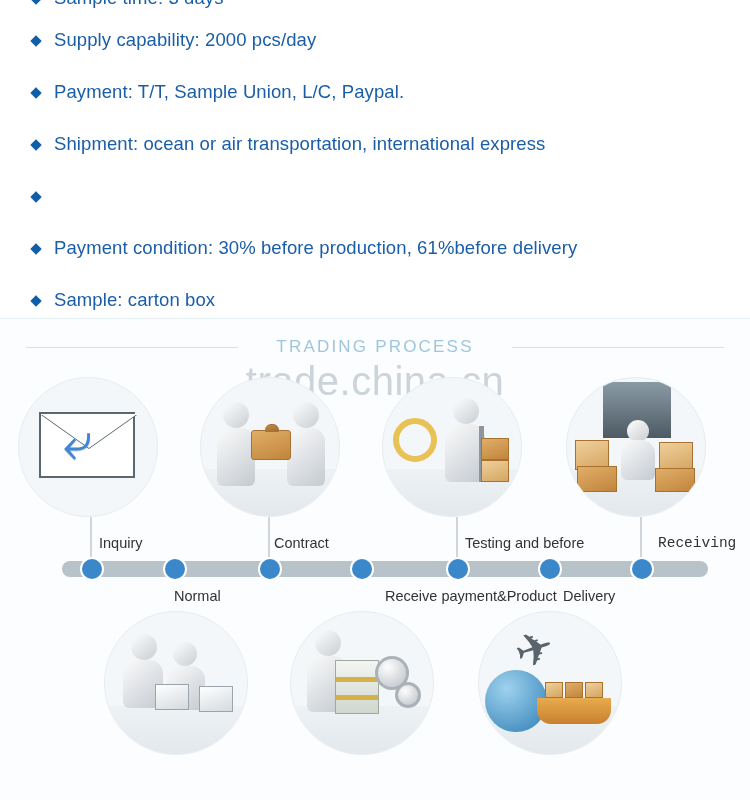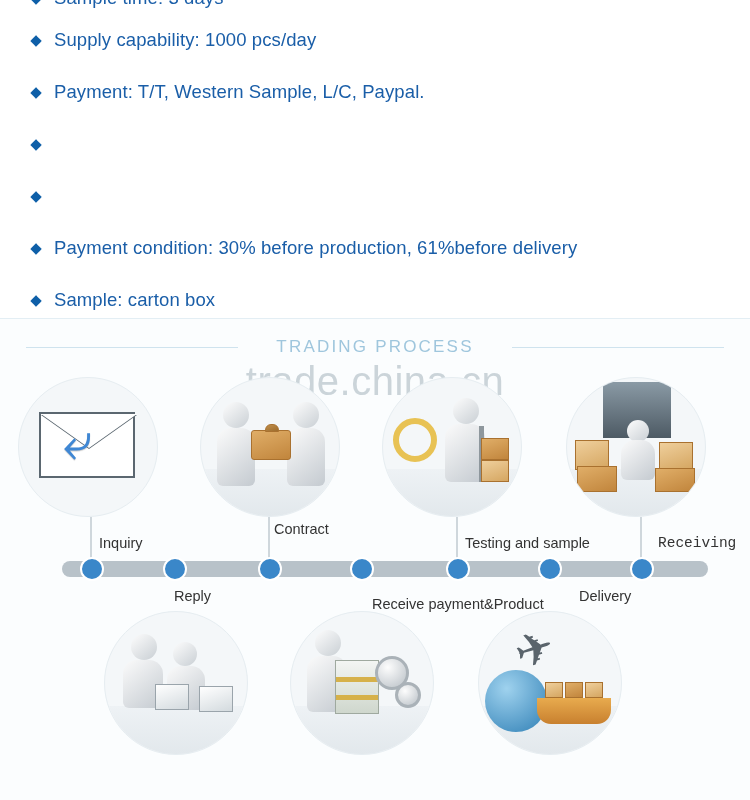--- a/index.html
+++ b/index.html
@@ -271,30 +271,31 @@
 
   <div class="bullets">
 
     <div class="bullet-row clipped">
       <span class="diamond">◆</span>
       <span class="bullet-text">Sample time: 3 days</span>
     </div>
 
     <div class="bullet-row">
       <span class="diamond">◆</span>
-      <span class="bullet-text">Supply capability: 1000 pcs/day</span>
-    </div>
-
-    <div class="bullet-row">
-      <span class="diamond">◆</span>
-      <span class="bullet-text">Payment: T/T, Western Sample, L/C,  Paypal.</span>
-    </div>
-
-    <div class="bullet-row">
-      <span class="diamond">◆</span>
+      <span class="bullet-text">Supply capability: 2000 pcs/day</span>
+    </div>
+
+    <div class="bullet-row">
+      <span class="diamond">◆</span>
+      <span class="bullet-text">Payment: T/T, Sample Union, L/C,  Paypal.</span>
+    </div>
+
+    <div class="bullet-row">
+      <span class="diamond">◆</span>
+      <span class="bullet-text">Shipment: ocean or air transportation, international express</span>
     </div>
 
     <div class="bullet-row">
       <span class="diamond">◆</span>
     </div>
 
     <div class="bullet-row">
       <span class="diamond">◆</span>
       <span class="bullet-text">Payment condition: 30% before production, 61%before delivery</span>
     </div>
@@ -354,41 +355,41 @@
         <div class="fig" style="left:60px; top:42px; width:22px; height:22px;"></div>
         <div class="fig-body" style="left:54px; top:62px; width:34px; height:40px;"></div>
         <div class="box light" style="left:8px; top:62px; width:34px; height:30px;"></div>
         <div class="box" style="left:10px; top:88px; width:40px; height:26px;"></div>
         <div class="box light" style="left:92px; top:64px; width:34px; height:28px;"></div>
         <div class="box" style="left:88px; top:90px; width:40px; height:24px;"></div>
       </div>
     </div>
 
     <div class="proc-label" style="left:99px; top:216px;">Inquiry</div>
-    <div class="proc-label" style="left:274px; top:202px;">Contract</div>
-    <div class="proc-label" style="left:465px; top:216px;">Testing and sample</div>
+    <div class="proc-label" style="left:274px; top:216px;">Contract</div>
+    <div class="proc-label" style="left:465px; top:216px;">Testing and before</div>
     <div class="proc-label" style="left:658px; top:216px;font-family:Liberation Mono, monospace;">Receiving</div>
 
     <div class="tick" style="left:90px; top:198px; height:42px;"></div>
     <div class="tick" style="left:268px; top:198px; height:42px;"></div>
     <div class="tick" style="left:456px; top:198px; height:42px;"></div>
     <div class="tick" style="left:640px; top:198px; height:42px;"></div>
 
     <div class="timeline"></div>
     <div class="tl-dot" style="left:80px;"></div>
     <div class="tl-dot" style="left:163px;"></div>
     <div class="tl-dot" style="left:258px;"></div>
     <div class="tl-dot" style="left:350px;"></div>
     <div class="tl-dot" style="left:446px;"></div>
     <div class="tl-dot" style="left:538px;"></div>
     <div class="tl-dot" style="left:630px;"></div>
 
-    <div class="proc-label" style="left:174px; top:269px;">Reply</div>
-    <div class="proc-label" style="left:372px; top:269px;margin-top:8px;">Receive payment&amp;Product</div>
-    <div class="proc-label" style="left:563px; top:269px;margin-left:16px;">Delivery</div>
+    <div class="proc-label" style="left:174px; top:269px;">Normal</div>
+    <div class="proc-label" style="left:385px; top:269px;">Receive payment&amp;Product</div>
+    <div class="proc-label" style="left:563px; top:269px;">Delivery</div>
 
     <div class="circle" style="left:104px; top:292px; width:144px; height:144px;">
       <div class="scene">
         <div class="ground"></div>
         <div class="fig" style="left:26px; top:22px; width:26px; height:26px;"></div>
         <div class="fig-body" style="left:18px; top:48px; width:40px; height:48px;"></div>
         <div class="fig" style="left:68px; top:30px; width:24px; height:24px;"></div>
         <div class="fig-body" style="left:62px; top:54px; width:38px; height:44px;"></div>
         <div class="screen" style="left:50px; top:72px; width:34px; height:26px;"></div>
         <div class="screen" style="left:94px; top:74px; width:34px; height:26px;"></div>

